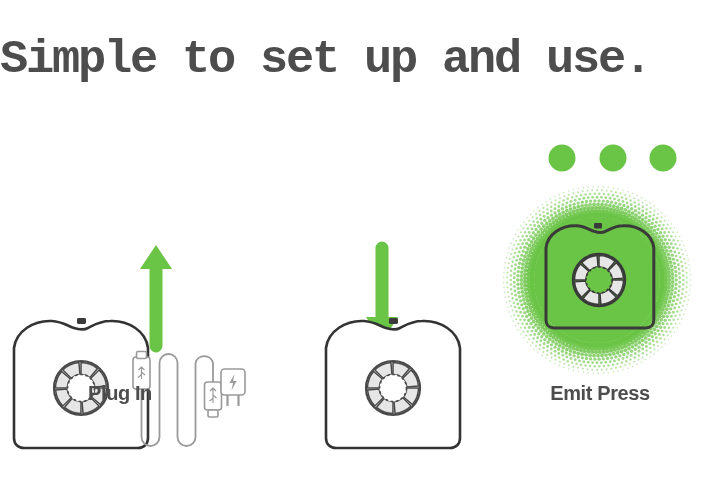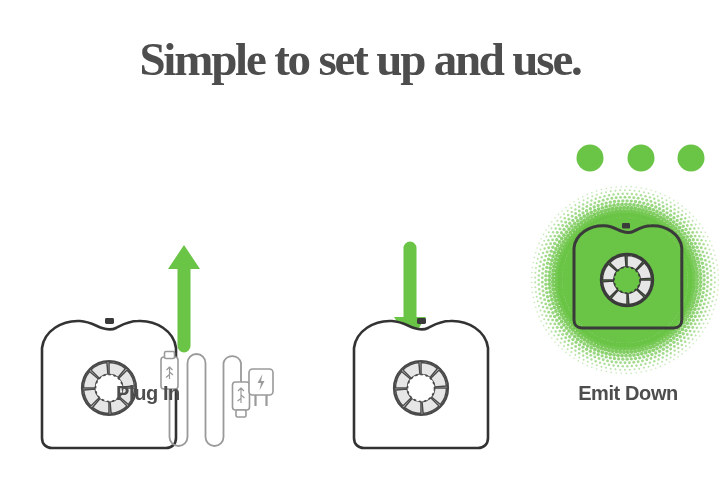--- a/index.html
+++ b/index.html
@@ -21,37 +21,35 @@
     height: 495px;
     background: #ffffff;
   }
 
   
   .headline {
     position: absolute;
     left: 0;
     top: 36px;
     width: 720px;
-    text-align: center;
-    font-family: Liberation Serif, serif;
+    font-family: Liberation Mono, monospace;
     font-size: 47px;
     font-weight: bold;
     color: #4d4d4d;
     letter-spacing: -2.2px;
     white-space: nowrap;
     line-height: 1.0;
   }
 
   
   .step {
     position: absolute;
     top: 120px;
     width: 240px;
     height: 300px;
-    margin-left: 28px;
   }
   #step-1 { left: 0px; }
   #step-2 { left: 240px; }
   #step-3 { left: 480px; }
 
   .step-label {
     position: absolute;
     left: 0;
     top: 262px;
     width: 240px;
@@ -1308,16 +1306,16 @@
           <path d="M0 -24.5 A24.5 24.5 0 0 1 16 -18.6 L8.7 -10.1 A13 13 0 0 0 0 -13 Z" transform="rotate(180)"></path>
           <path d="M0 -24.5 A24.5 24.5 0 0 1 16 -18.6 L8.7 -10.1 A13 13 0 0 0 0 -13 Z" transform="rotate(225)"></path>
           <path d="M0 -24.5 A24.5 24.5 0 0 1 16 -18.6 L8.7 -10.1 A13 13 0 0 0 0 -13 Z" transform="rotate(270)"></path>
           <path d="M0 -24.5 A24.5 24.5 0 0 1 16 -18.6 L8.7 -10.1 A13 13 0 0 0 0 -13 Z" transform="rotate(315)"></path>
         </g>
         <circle r="13" fill="#6ac445" stroke="#3a3a3a" stroke-width="1.6" stroke-dasharray="2.5 2.5"></circle>
       </g>
 
     </svg>
 
-    <div class="step-label">Emit Down</div>
+    <div class="step-label">Emit Press</div>
   </div>
 
 </div>
 
 </body></html>

